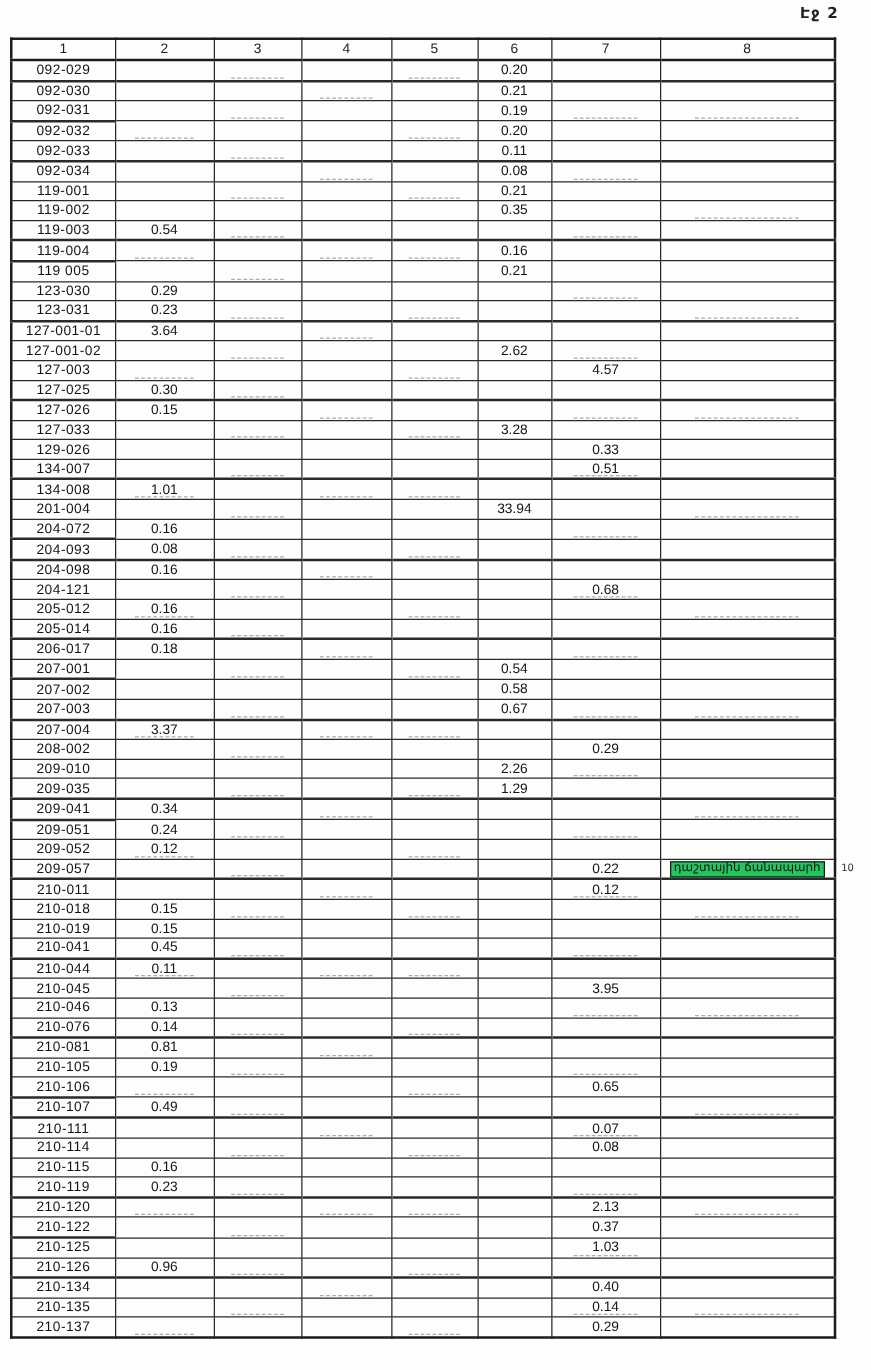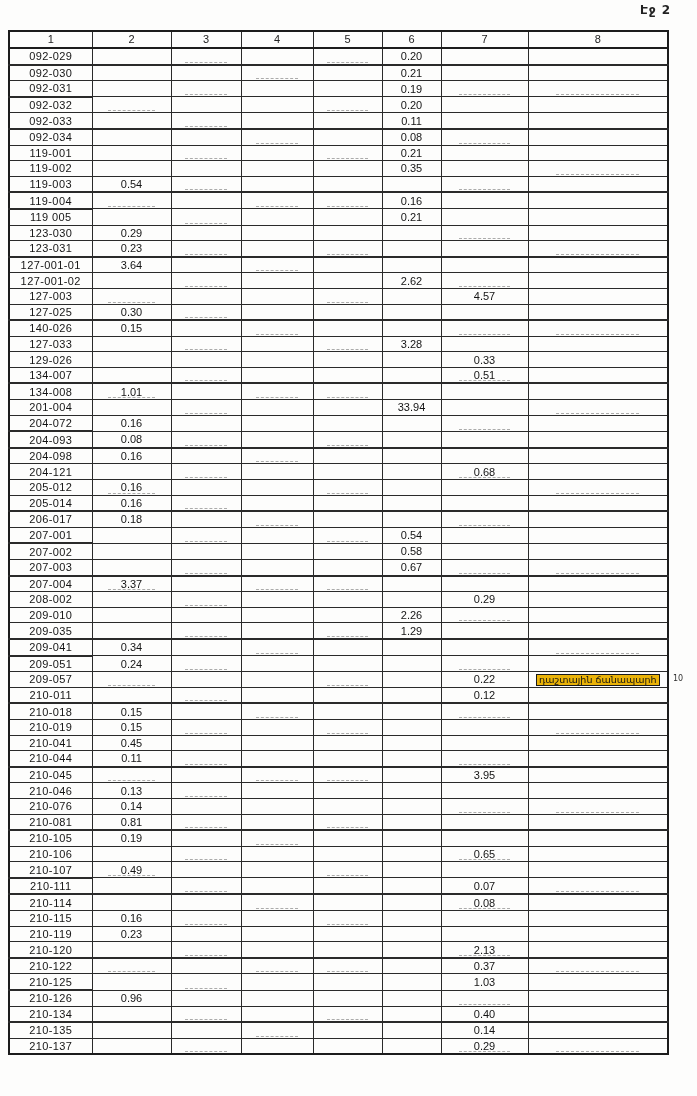--- a/index.html
+++ b/index.html
@@ -77,21 +77,21 @@
     border-bottom: 1px dashed #6a6a6a;
     opacity: 0.55;
   }
   .note-box {
     display: inline-block;
     font-family: "DejaVu Sans", sans-serif;
     font-size: 9.5px;
     border: 1.5px solid #1a1a1a;
     padding: 0 2px;
     white-space: nowrap;
-    background: #eab308;
+    background: #22c55e;
     position: relative;
     z-index: 2;
   }
   .margin-mark {
     position: absolute;
     left: 100%;
     margin-left: 6px;
     top: 3px;
     font-size: 8px;
     font-family: "DejaVu Sans", sans-serif;
@@ -294,21 +294,21 @@
           <td class="code-cell">127-025</td>
           <td>0.30</td>
           <td></td>
           <td></td>
           <td></td>
           <td></td>
           <td></td>
           <td></td>
         </tr>
         <tr>
-          <td class="code-cell">140-026</td>
+          <td class="code-cell">127-026</td>
           <td>0.15</td>
           <td></td>
           <td></td>
           <td></td>
           <td></td>
           <td></td>
           <td></td>
         </tr>
         <tr>
           <td class="code-cell">127-033</td>
@@ -506,20 +506,30 @@
           <td></td>
           <td></td>
           <td></td>
           <td></td>
           <td></td>
           <td></td>
         </tr>
         <tr>
           <td class="code-cell">209-051</td>
           <td>0.24</td>
+          <td></td>
+          <td></td>
+          <td></td>
+          <td></td>
+          <td></td>
+          <td></td>
+        </tr>
+        <tr>
+          <td class="code-cell">209-052</td>
+          <td>0.12</td>
           <td></td>
           <td></td>
           <td></td>
           <td></td>
           <td></td>
           <td></td>
         </tr>
         <tr>
           <td class="code-cell">209-057</td>
           <td></td>

